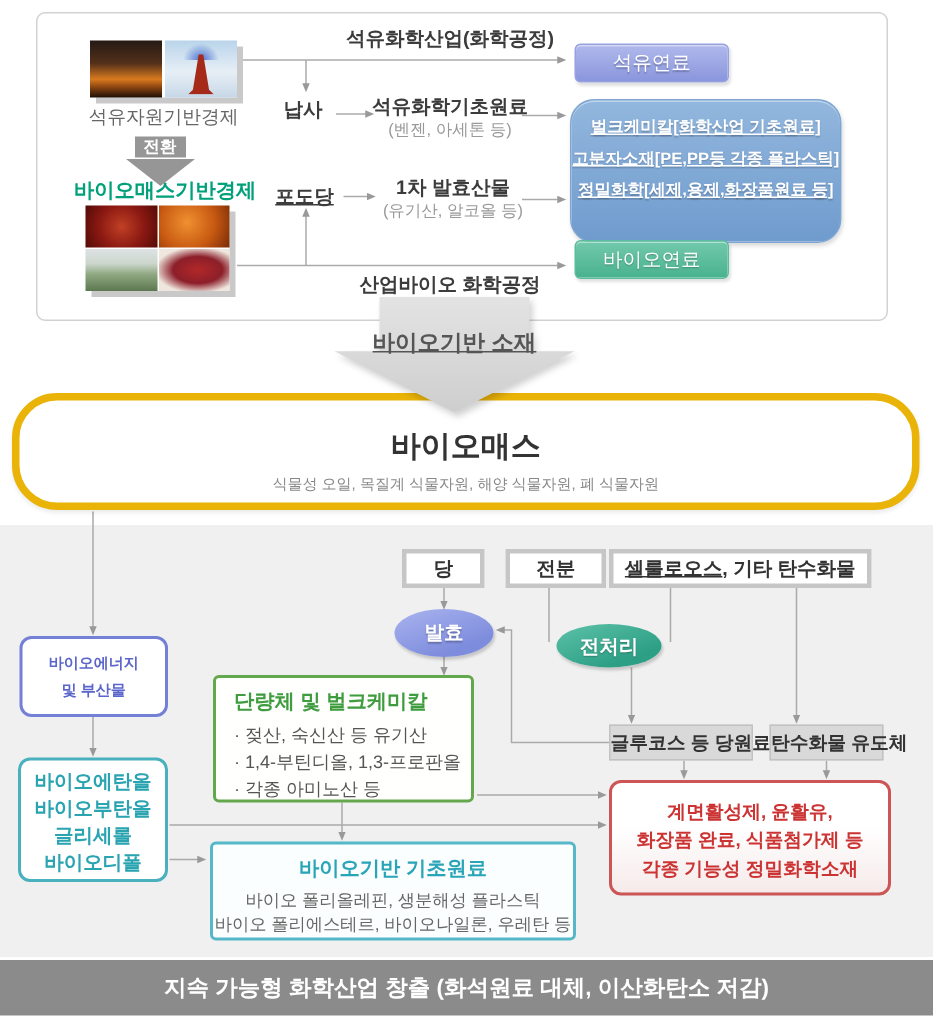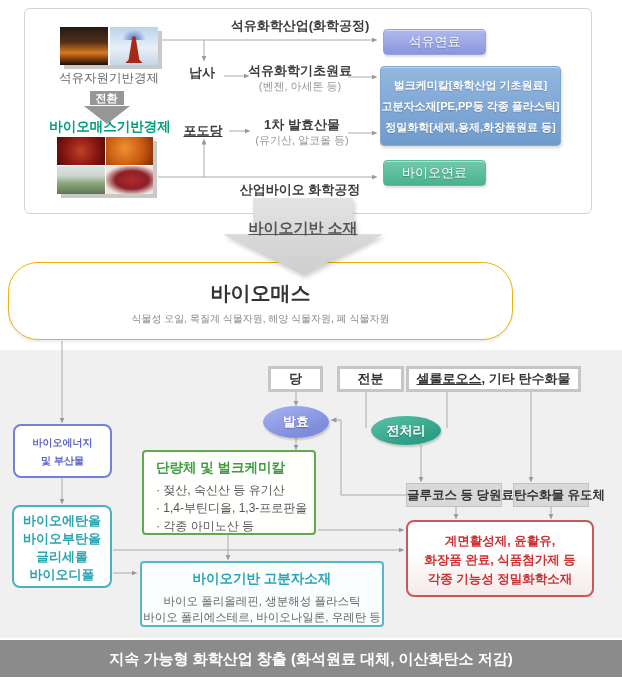--- a/index.html
+++ b/index.html
@@ -44,32 +44,32 @@
   #lbl-glucose{left:178px;top:122px;width:50px;text-decoration:underline;}
   #lbl-ferment{left:248px;top:116px;width:108px;}
   #lbl-ferment-sub{left:242px;top:133px;width:120px;}
   #lbl-bio-process{left:233px;top:169px;width:134px;background:#fff;margin-top:12px;}
   
   .fuelbox{position:absolute;width:101px;height:24px;border-radius:4px;color:#fff;font-weight:normal;
     font-size:13px;text-align:center;line-height:24px;text-shadow:0 1px 1px rgba(0,0,0,.25);
     box-shadow:inset 0 1px 0 rgba(255,255,255,.45),1px 2px 2px rgba(0,0,0,.12);}
   #box-petro-fuel{left:383px;top:29px;background:linear-gradient(180deg,#b0b9ec,#8a96dd);border:1px solid #98a2e0;}
   #box-bio-fuel{left:383px;top:160px;background:linear-gradient(180deg,#72c9ab,#49b28e);border:1px solid #5bbd9c;}
-  #box-petro-products{left:380px;top:66px;width:181px;height:80px;border-radius:4px;box-sizing:border-box;
+  #box-petro-products{left:380px;top:66px;width:181px;height:96px;border-radius:16px;box-sizing:border-box;
     background:linear-gradient(180deg,#93b7de,#6f9bcd);border:1px solid #7fa6d2;color:#fff;font-weight:bold;
     font-size:11px;text-align:center;padding-top:8px;line-height:21px;white-space:nowrap;
-    text-shadow:0 1px 1px rgba(0,0,0,.2);box-shadow:inset 0 1px 0 rgba(255,255,255,.4),1px 2px 3px rgba(0,0,0,.15);}
+    text-shadow:0 1px 1px rgba(0,0,0,.2);box-shadow:inset 0 1px 0 rgba(255,255,255,.4),1px 2px 3px rgba(0,0,0,.15);text-decoration:underline;}
   
   #big-arrow{left:223px;top:198px;width:160px;height:77px;z-index:3;filter:drop-shadow(2px 3px 2px rgba(0,0,0,.18));}
   #big-arrow-shape{width:100%;height:100%;background:linear-gradient(180deg,#e3e3e3,#cecece);
     clip-path:polygon(18.75% 0,81.25% 0,81.25% 47%,100% 47%,50% 100%,0 47%,18.75% 47%);}
   #big-arrow-label{position:absolute;left:0;top:21px;width:100%;text-align:center;font-size:15px;
     font-weight:bold;color:#555;text-decoration:underline;}
   
-  #biomass-box{left:8px;top:262px;width:505px;height:78px;border:1px solid #eab308;border-radius:30px;
+  #biomass-box{left:8px;top:262px;width:605px;height:78px;border:5px solid #eab308;border-radius:30px;
     background:#fff;box-shadow:0 2px 3px rgba(0,0,0,.08);text-align:center;box-sizing:border-box;}
   #biomass-title{margin-top:17px;font-size:20px;font-weight:bold;color:#333;}
   #biomass-subtitle{margin-top:5px;font-size:10px;color:#888;}
   
   .thinbox{position:absolute;background:#fff;border:3px solid #c6c6c6;color:#333;font-weight:bold;
     font-size:13px;text-align:center;line-height:20px;box-sizing:border-box;height:26px;white-space:nowrap;}
   #box-sugar{left:268px;top:366px;width:55px;}
   #box-starch{left:337px;top:366px;width:67px;}
   #box-cellulose{left:406px;top:366px;width:175px;}
   #box-cellulose .u{text-decoration:underline;}
@@ -223,21 +223,21 @@
   <div class="abs z2" id="box-monomer">
     <div id="monomer-title">단량체 및 벌크케미칼</div>
     <div id="monomer-list">
       <div class="monomer-li">· 젖산, 숙신산 등 유기산</div>
       <div class="monomer-li">· 1,4-부틴디올, 1,3-프로판올</div>
       <div class="monomer-li">· 각종 아미노산 등</div>
     </div>
   </div>
 
   <div class="abs z2" id="box-polymer">
-    <div id="polymer-title">바이오기반 고분자소재</div>
+    <div id="polymer-title">바이오기반 기초원료</div>
     <div id="polymer-body">
       <div class="polymer-line">바이오 폴리올레핀, 생분해성 플라스틱</div>
       <div class="polymer-line">바이오 폴리에스테르, 바이오나일론, 우레탄 등</div>
     </div>
   </div>
 
   <div class="abs" id="footer-bar">지속 가능형 화학산업 창출 (화석원료 대체, 이산화탄소 저감)</div>
 
   <div class="abs z2" id="box-finechem">
     <div>계면활성제, 윤활유,</div>

